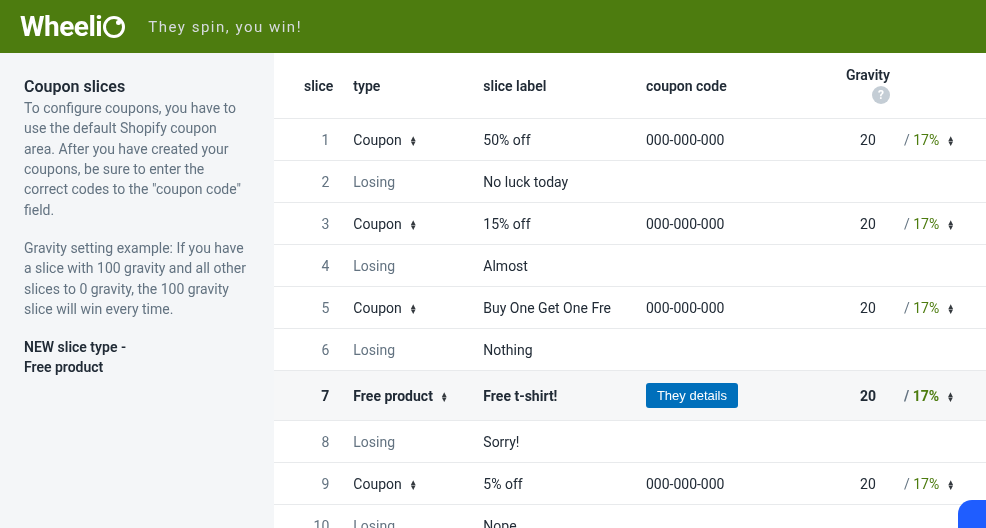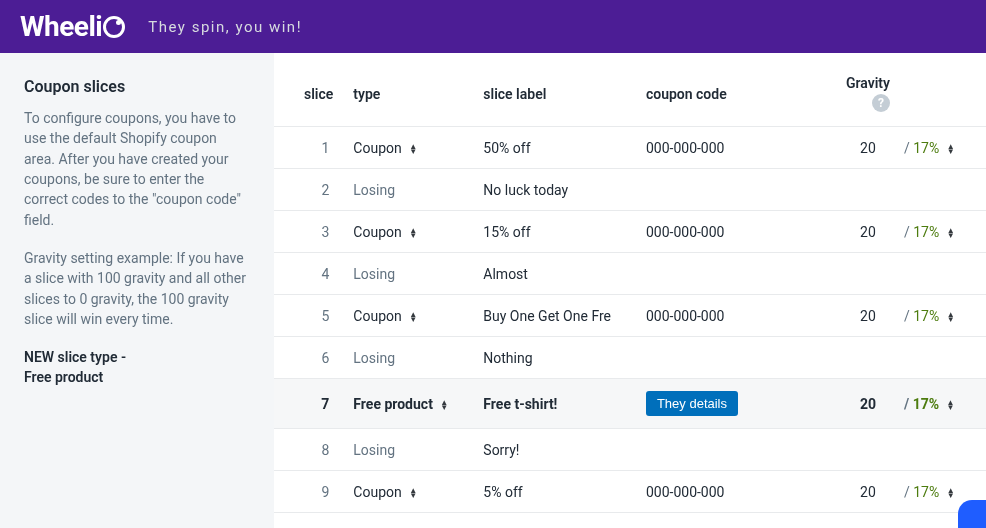--- a/index.html
+++ b/index.html
@@ -1,33 +1,33 @@
 <!DOCTYPE html>
 <html><head>
 <meta charset="utf-8">
 <style>
   * { box-sizing: border-box; margin: 0; padding: 0; }
   body { font-family: -apple-system, BlinkMacSystemFont, "Segoe UI", Roboto, Helvetica, Arial, sans-serif; font-size: 14px; color: #212b36; width: 986px; height: 528px; overflow: hidden; background: #fff; }
 
   
-  .hdr { background: #4c1d95; height: 53px; display: flex; align-items: center; padding: 4px 20px; gap: 22px; }
+  .hdr { background: #4d7c0f; height: 53px; display: flex; align-items: center; padding: 4px 20px; gap: 22px; }
   .logo { display: flex; align-items: center; color: #fff; }
   .logo-text { font-size: 28px; font-weight: 700; letter-spacing: -0.5px; }
   .logo-o { display: inline-block; width: 22px; height: 22px; border: 3px solid #fff; border-radius: 50%; position: relative; margin: 0 1px; vertical-align: -2px; }
   .logo-o::after { content: ""; position: absolute; width: 5px; height: 5px; background: #fff; border-radius: 50%; top: 1px; right: 1px; }
   .tagline { color: #d7dbdf; font-size: 15px; letter-spacing: 1.5px; font-weight: 400; }
 
   
   .wrap { display: flex; height: calc(528px - 53px); }
   .sidebar { width: 274px; background: #f4f6f8; padding: 22px 24px; color: #454f5b; font-size: 14px; line-height: 1.45; }
-  .sidebar h2 { color: #212b36; font-size: 16px; font-weight: 600; margin-bottom: 10px; }
+  .sidebar h2 { color: #212b36; font-size: 16px; font-weight: 600; margin-bottom: 0; }
   .sidebar .p { color: #637381; margin-bottom: 18px; }
   .sidebar .new { margin-bottom: 2px; }
   .sidebar .new b { color: #212b36; font-weight: 600; }
-  .main { flex: 1; background: #fff; padding-top: 12px; }
+  .main { flex: 1; background: #fff; padding-top: 4px; }
 
   
   .tbl { width: 100%; border-collapse: collapse; }
   .tbl th { text-align: left; font-weight: 600; color: #212b36; font-size: 14px; padding: 10px 10px 14px; }
   .tbl th.num, .tbl td.num { text-align: right; }
   .tbl td { padding: 12px 10px; border-top: 1px solid #e8eaec; vertical-align: middle; height: 42px; white-space: nowrap; overflow: hidden; text-overflow: ellipsis; }
   .tbl td.idx { color: #637381; text-align: right; width: 50px; padding-right: 14px; }
   .tbl td.type { width: 130px; color: #637381; }
   .tbl td.type.bold, .row-hl td { font-weight: 700; color: #212b36; }
   .row-hl td.idx { font-weight: 700; color:#212b36; }

